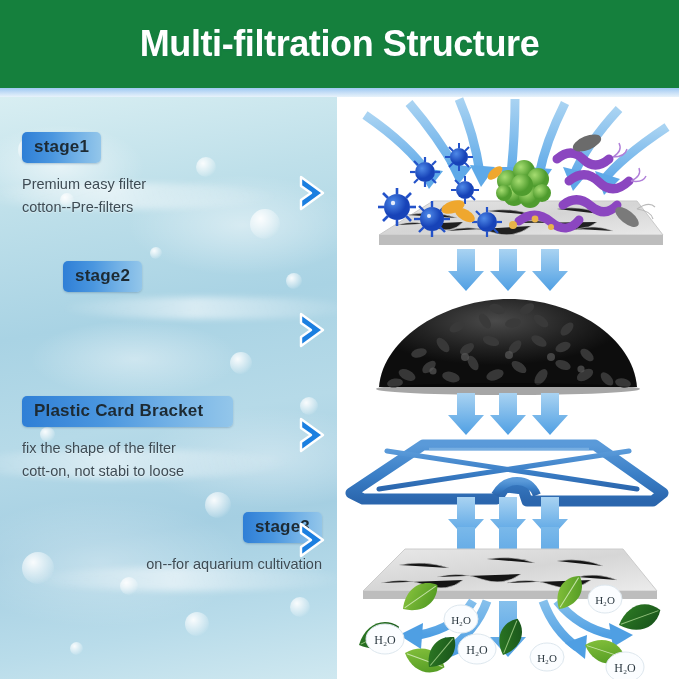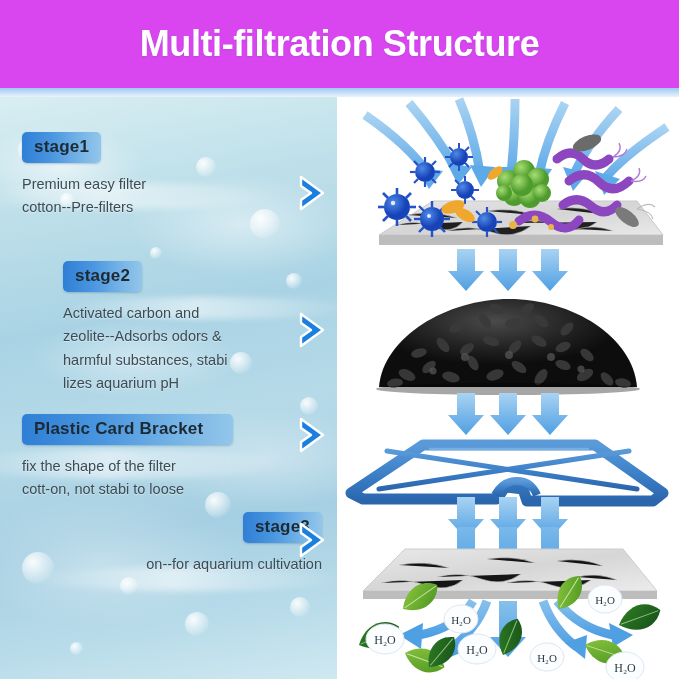--- a/index.html
+++ b/index.html
@@ -13,21 +13,21 @@
     position: relative;
     width: 679px; height: 679px;
     background: #ffffff;
     overflow: hidden;
   }
 
   
   #header {
     position: absolute; left: 0; top: 0;
     width: 679px; height: 88px;
-    background: #d946ef;
+    background: #15803d;
   }
   #header-title {
     position: absolute; left: 0; top: 0;
     width: 679px; height: 88px;
     display: flex; align-items: center; justify-content: center;
     color: #ffffff;
     font-size: 36px;
     font-weight: bold;
     letter-spacing: -0.4px;
     text-shadow: 0 1px 2px rgba(40,90,140,.18);
@@ -149,34 +149,28 @@
       </div>
     </div>
     <div class="chevron" style="top:76px;">
       <svg width="34" height="40" viewBox="0 0 34 40">
         <path d="M6 4 L28 20 L6 36 L6 27 L16 20 L6 13 Z" fill="#1b7fe0" stroke="#ffffff" stroke-width="2.4" stroke-linejoin="round"></path>
       </svg>
     </div>
 
     <div class="stage-block" style="top:164px;margin-left:41px;">
       <span class="badge">stage2</span>
-      <div class="desc">
-        <div>Activated carbon and</div>
-        <div> zeolite--Adsorbs odors &amp;</div>
-        <div>harmful substances, stabi</div>
-        <div>lizes aquarium pH</div>
-      </div>
     </div>
     <div class="chevron" style="top:213px;">
       <svg width="34" height="40" viewBox="0 0 34 40">
         <path d="M6 4 L28 20 L6 36 L6 27 L16 20 L6 13 Z" fill="#1b7fe0" stroke="#ffffff" stroke-width="2.4" stroke-linejoin="round"></path>
       </svg>
     </div>
 
-    <div class="stage-block" style="top:317px;">
+    <div class="stage-block" style="top:299px;">
       <span class="badge wide">Plastic Card Bracket</span>
       <div class="desc">
         <div>fix the shape of the filter</div>
         <div>cott-on, not stabi to loose</div>
       </div>
     </div>
     <div class="chevron" style="top:318px;">
       <svg width="34" height="40" viewBox="0 0 34 40">
         <path d="M6 4 L28 20 L6 36 L6 27 L16 20 L6 13 Z" fill="#1b7fe0" stroke="#ffffff" stroke-width="2.4" stroke-linejoin="round"></path>
       </svg>

